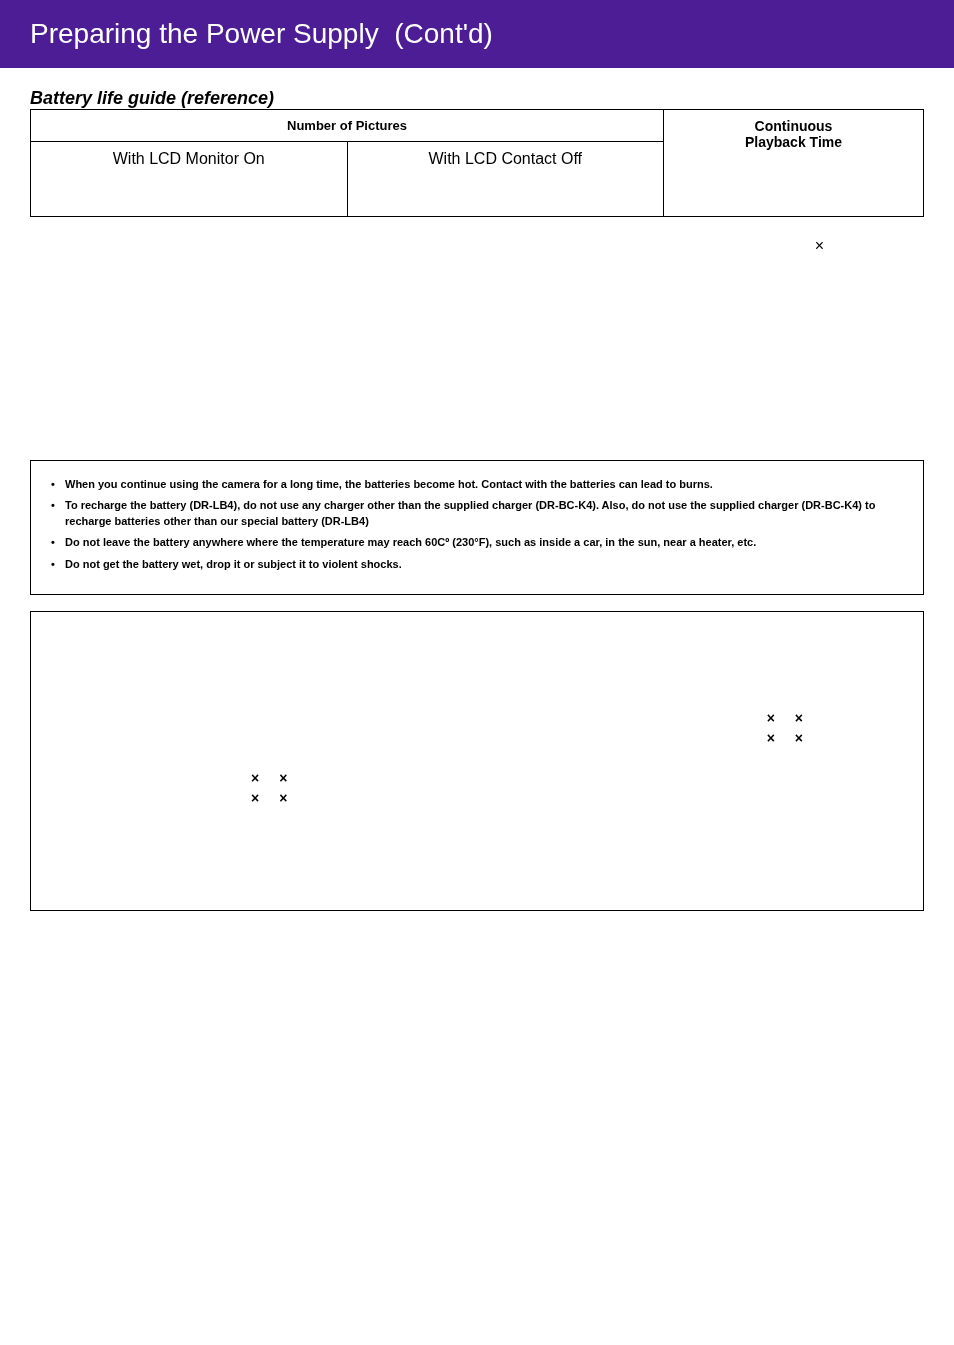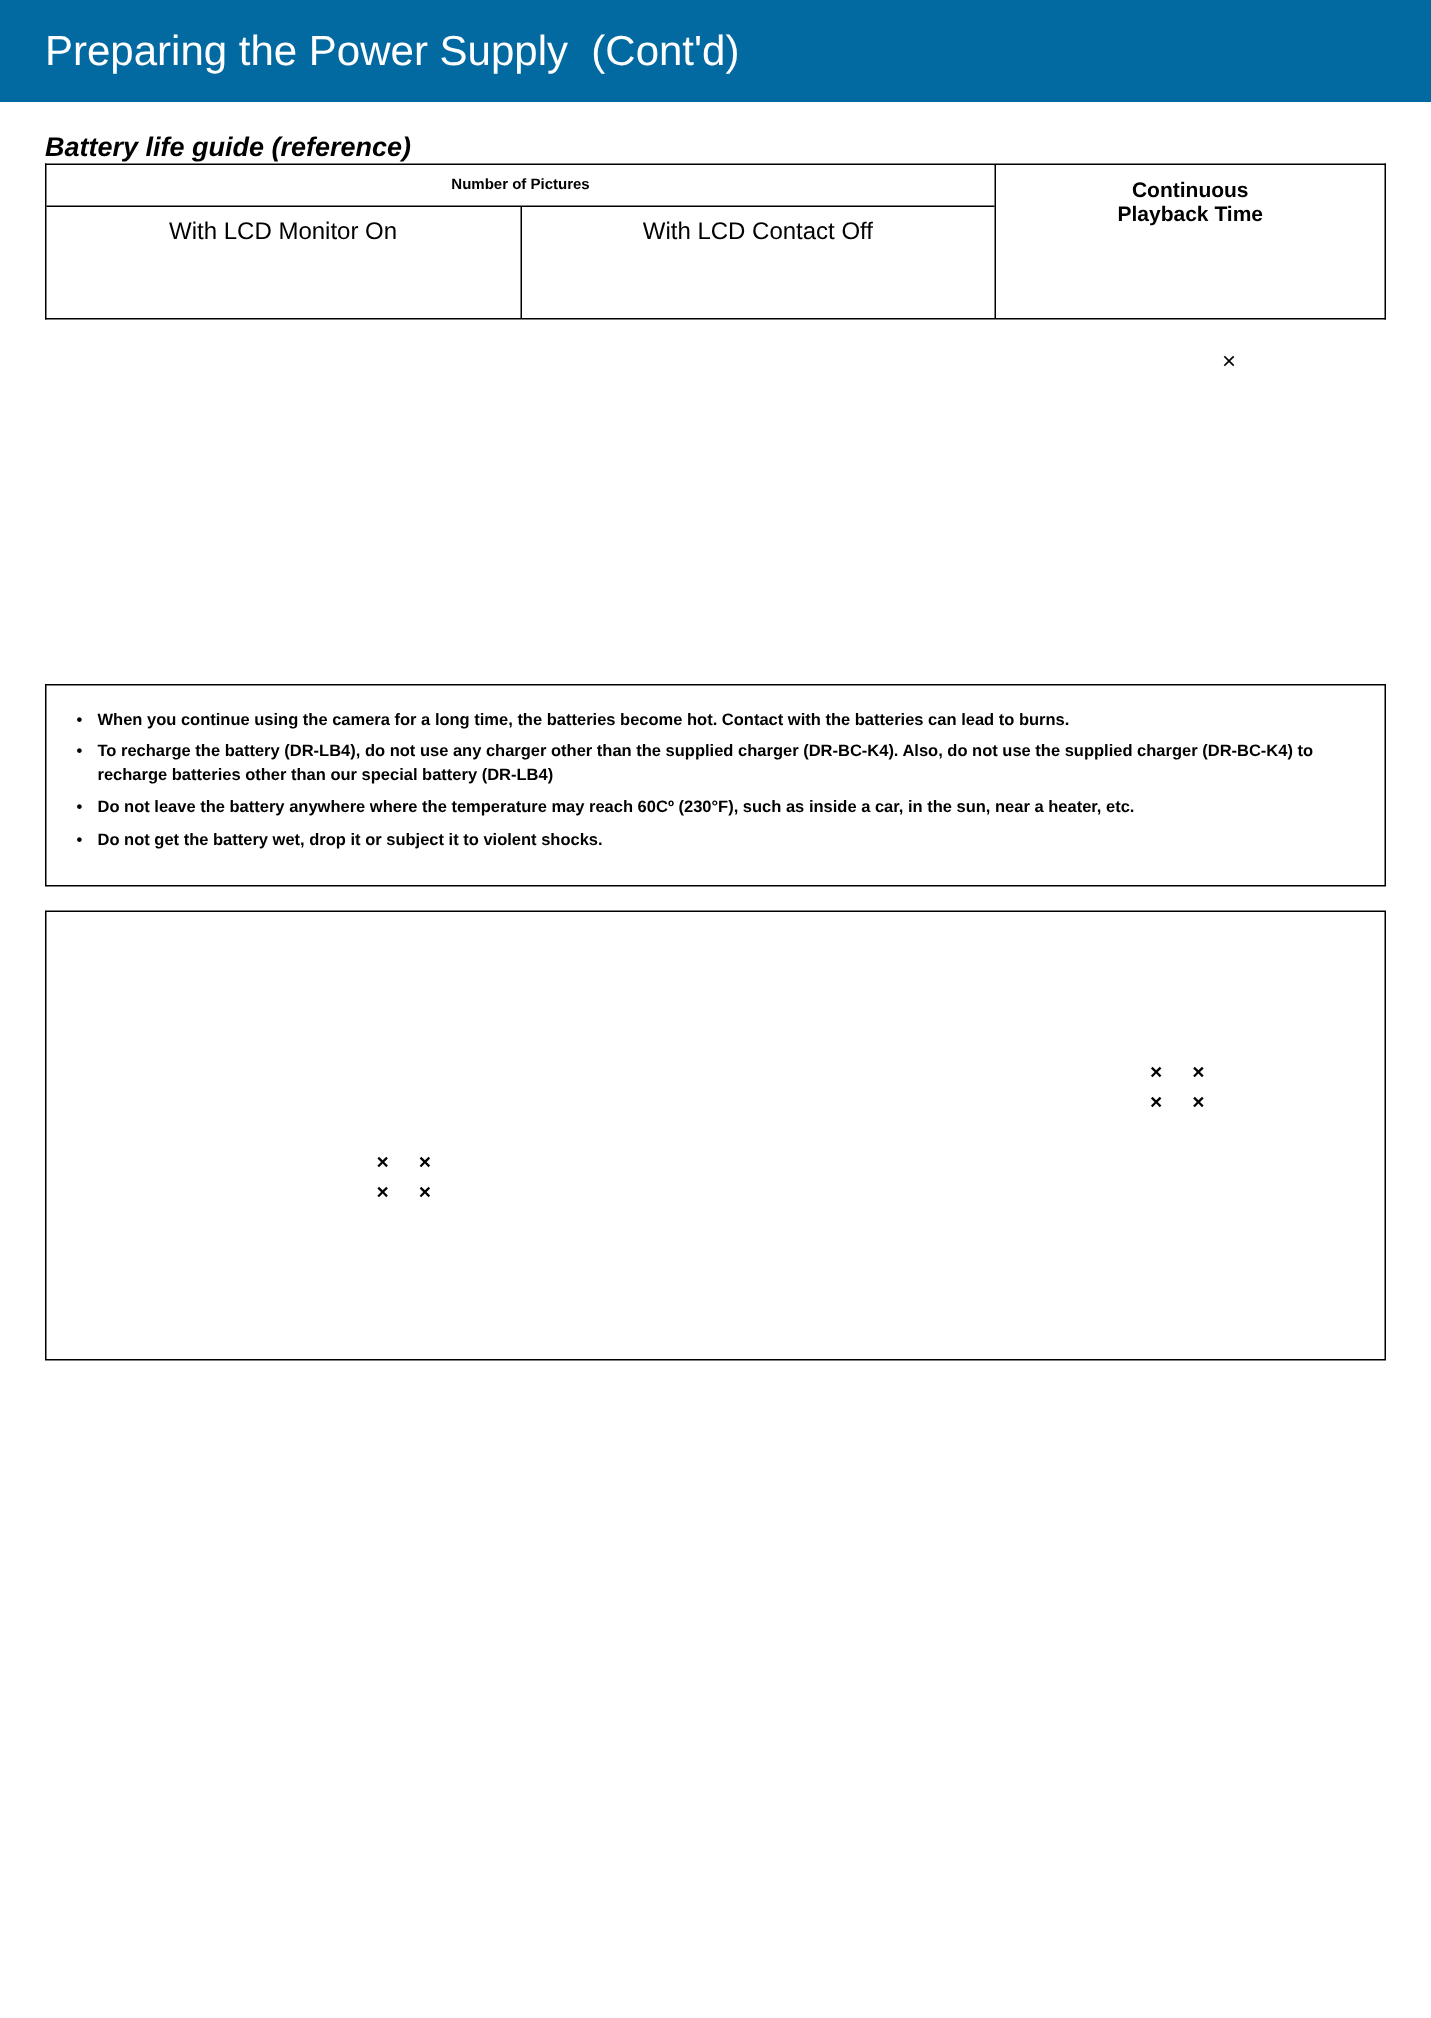--- a/index.html
+++ b/index.html
@@ -6,21 +6,21 @@
     body {
       width: 954px;
       min-height: 1345px;
       background: #fff;
       font-family: Arial, sans-serif;
       font-size: 15px;
       color: #000;
     }
 
     .page-header {
-      background: #0369a1;
+      background: #4c1d95;
       padding: 18px 30px;
       margin-bottom: 20px;
     }
     .page-header h1 {
       color: #fff;
       font-size: 28px;
       font-weight: bold;
     }
     .page-header h1 span {
       font-weight: normal;
@@ -137,21 +137,21 @@
       border-collapse: collapse;
     }
     .outer-table td {
       border: 1.5px solid #000;
       vertical-align: top;
     }
     .inner-col-header {
       border-bottom: 1.5px solid #000;
       text-align: center;
       font-weight: bold;
-      font-size: 10px;
+      font-size: 13px;
       padding: 8px 12px;
     }
     .inner-sub-row {
       display: flex;
     }
     .inner-sub-cell {
       flex: 1;
       text-align: center;
       font-weight: normal;
       font-size: 16px;

